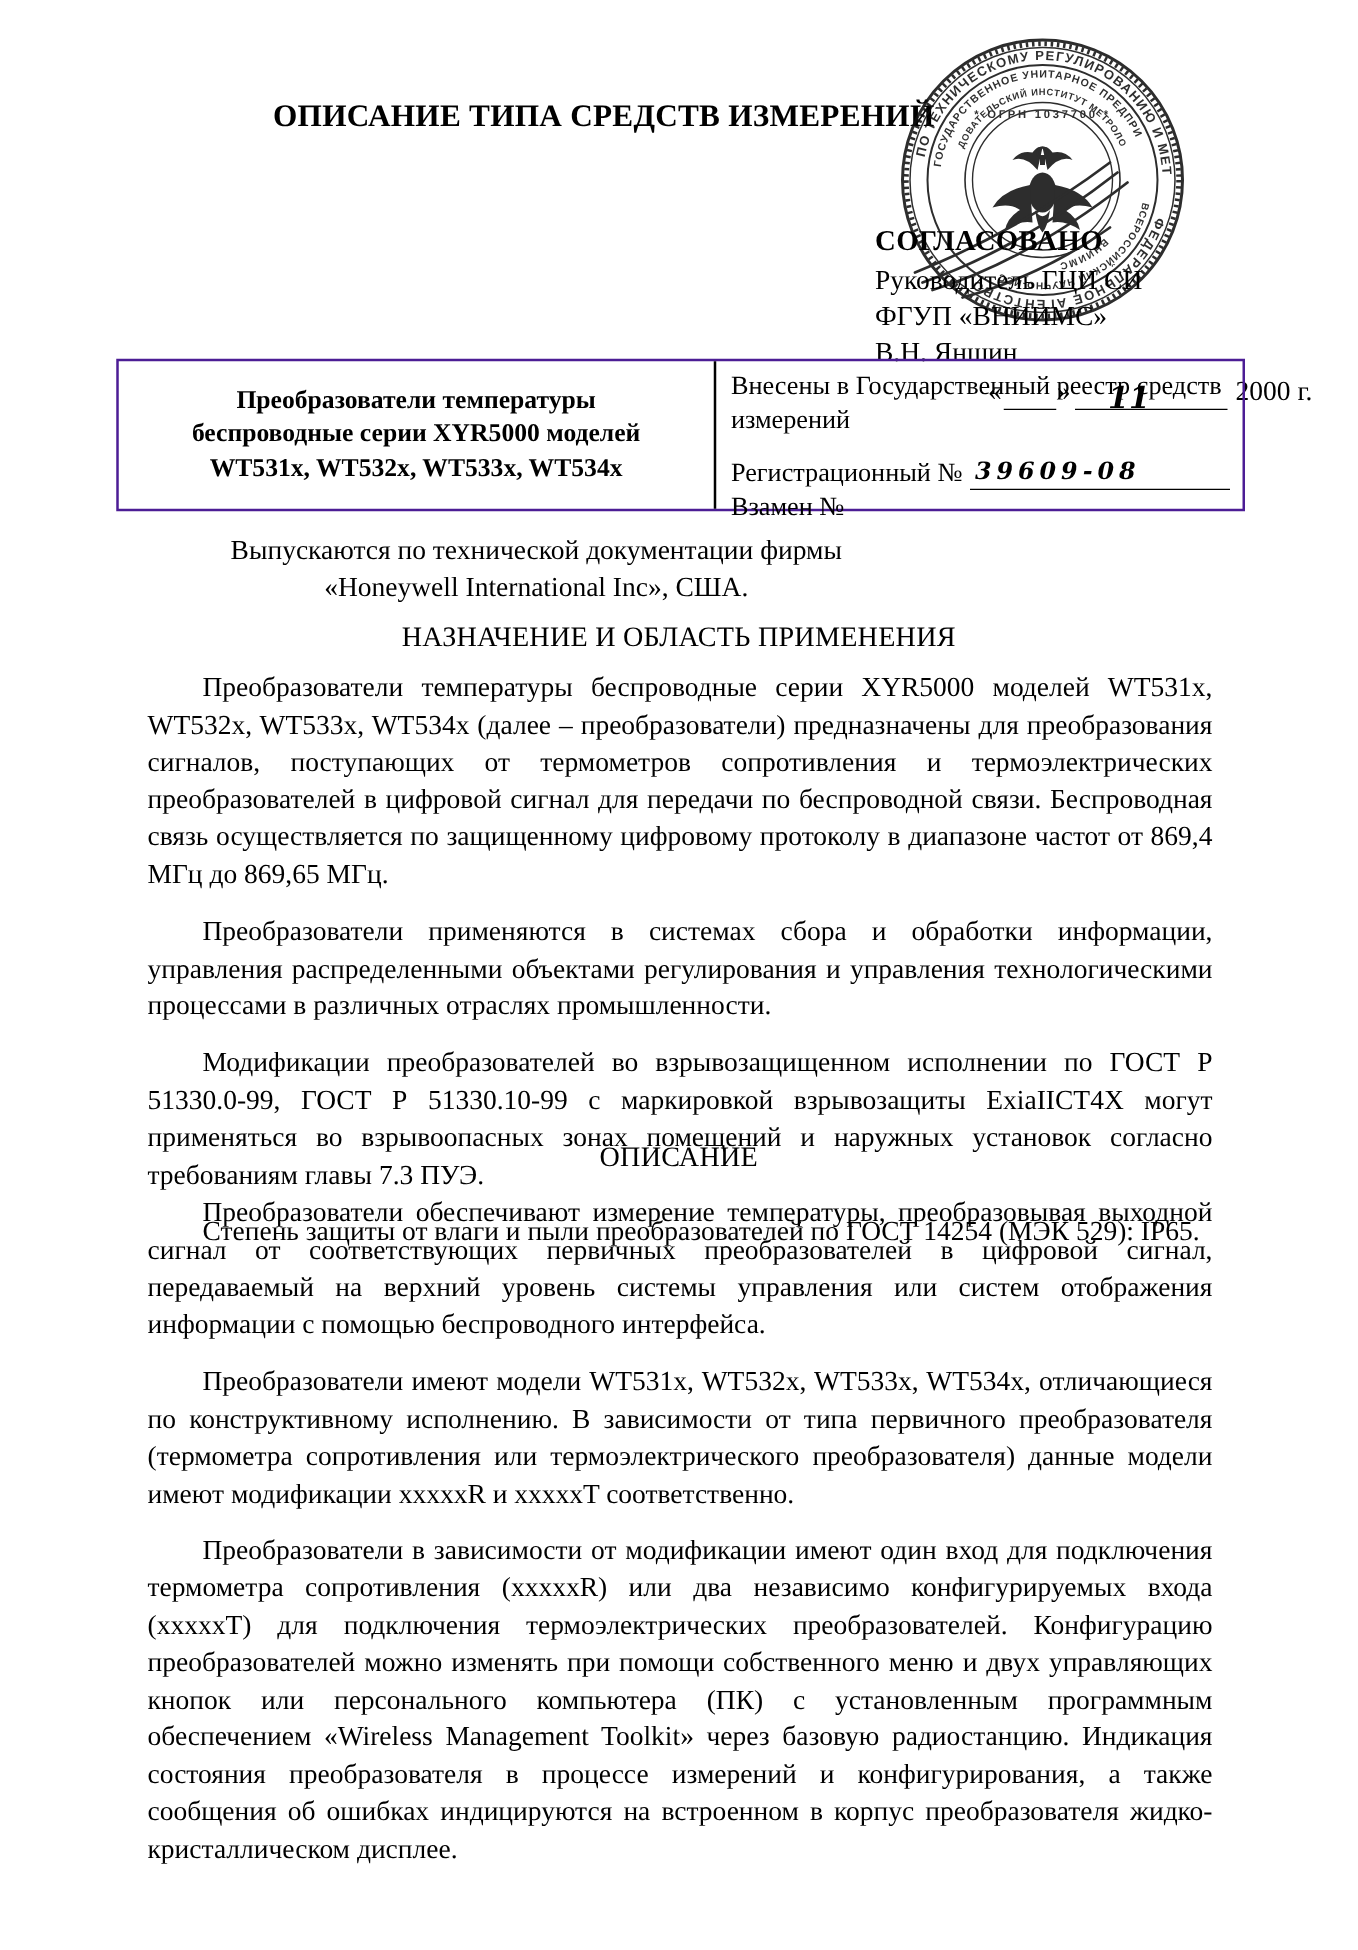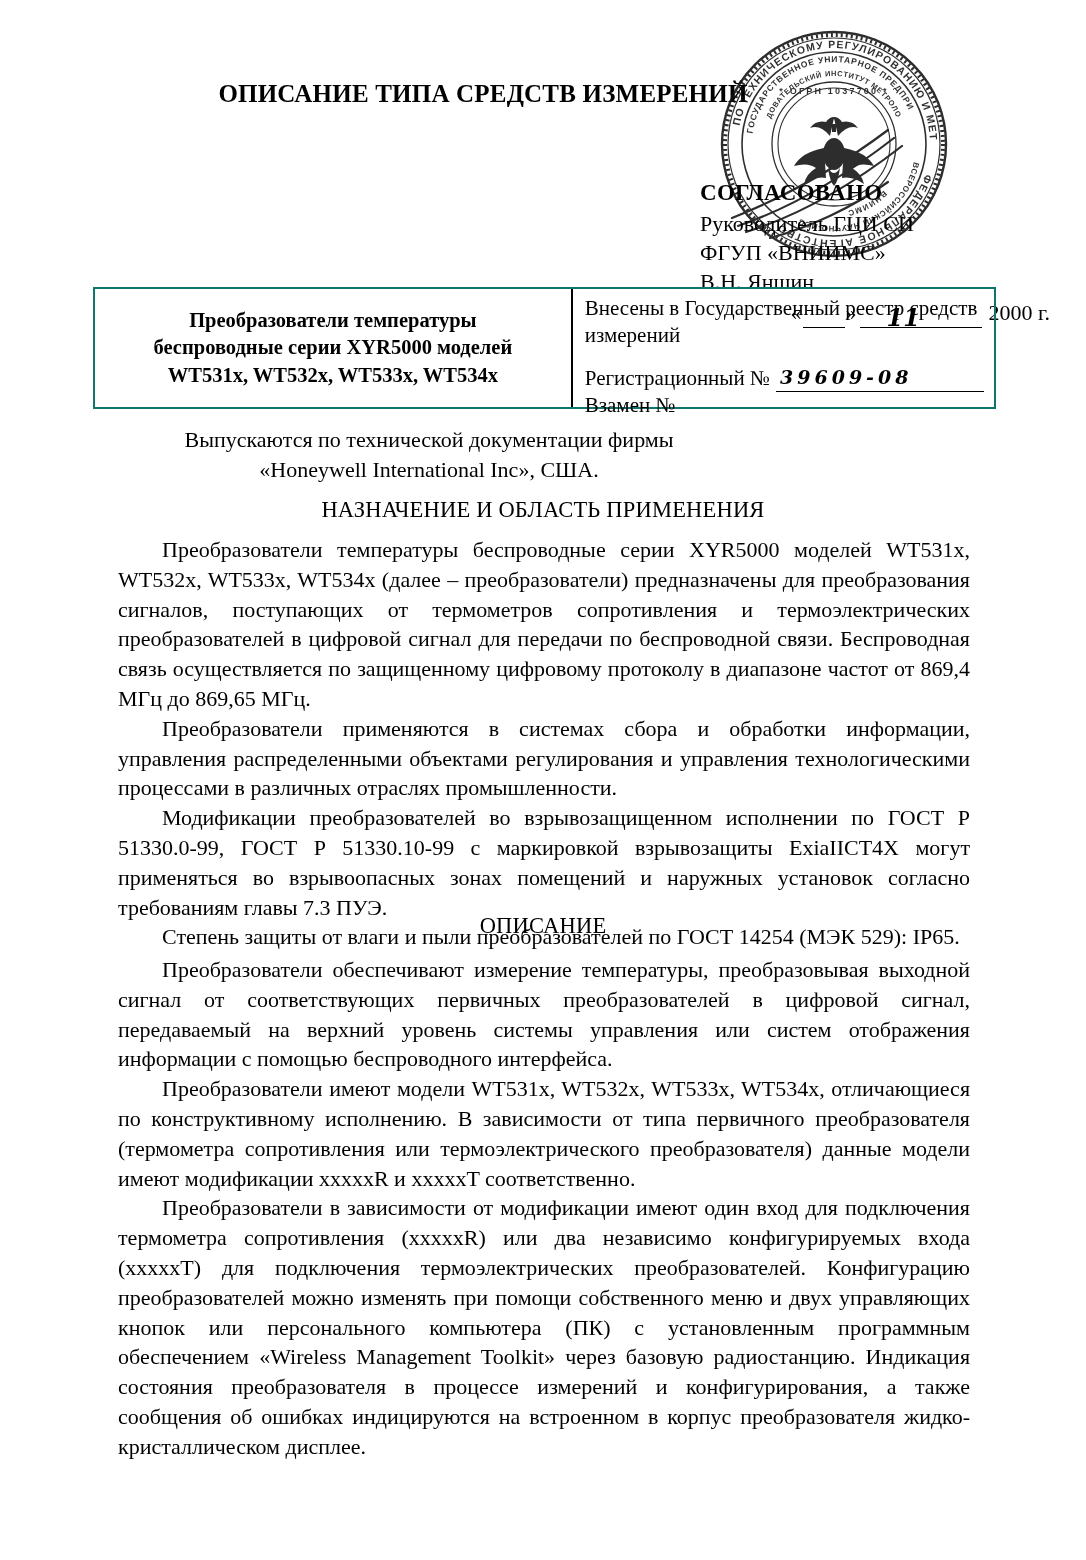--- a/index.html
+++ b/index.html
@@ -95,21 +95,21 @@
     font-weight: bold;
   }
 
   
   .reg-table {
     position: absolute;
     left: 93px;
     top: 287px;
     width: 903px;
     height: 122px;
-    border: 2px solid #0f766e;
+    border: 2px solid #4c1d95;
     box-sizing: border-box;
     display: flex;
     justify-content: flex-end;
   }
   .reg-left {
     width: 483px;
     box-sizing: border-box;
     border-right: 2px solid #000;
     display: flex;
     align-items: center;
@@ -190,21 +190,21 @@
   #body-purpose { top: 535px; }
   #body-description { top: 955px; }
 
   .para {
     text-indent: 44px;
     margin: 0;
     text-align: justify;
     text-align-last: left;
     hyphens: none;
   }
-  .para + .para { margin-top: 0px; }
+  .para + .para { margin-top: 16px; }
 </style>
 </head>
 <body>
 
 <div class="page">
 
   <div class="doc-title">ОПИСАНИЕ ТИПА СРЕДСТВ ИЗМЕРЕНИЙ</div>
 
   <svg class="seal" viewBox="0 0 244 244" aria-hidden="true">
     <defs>

